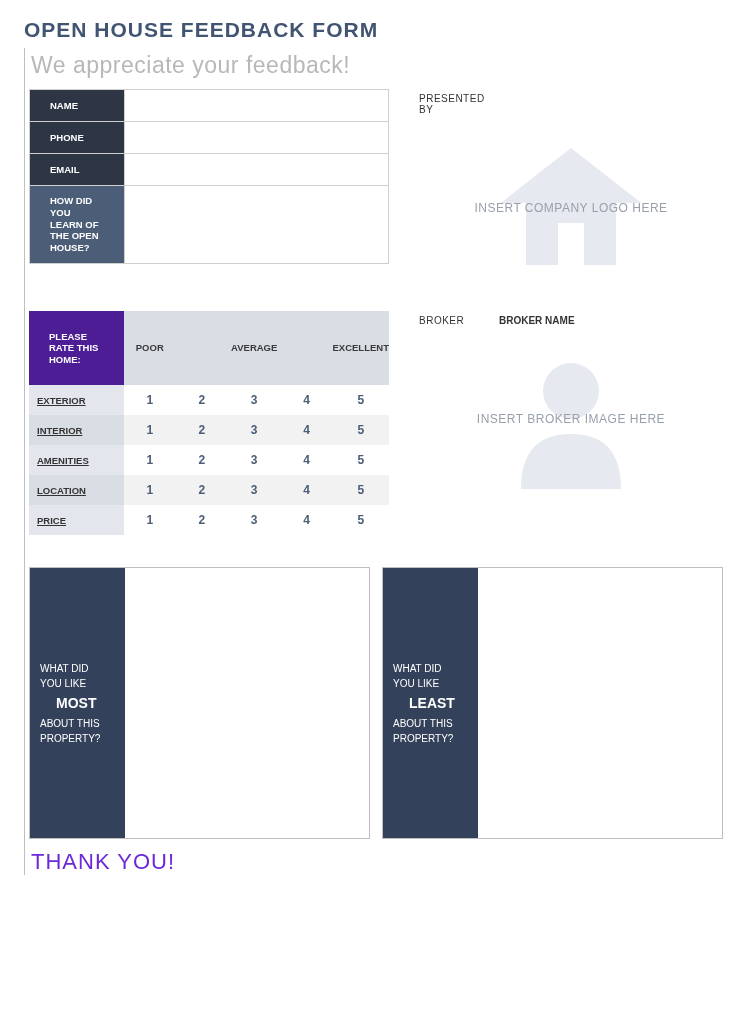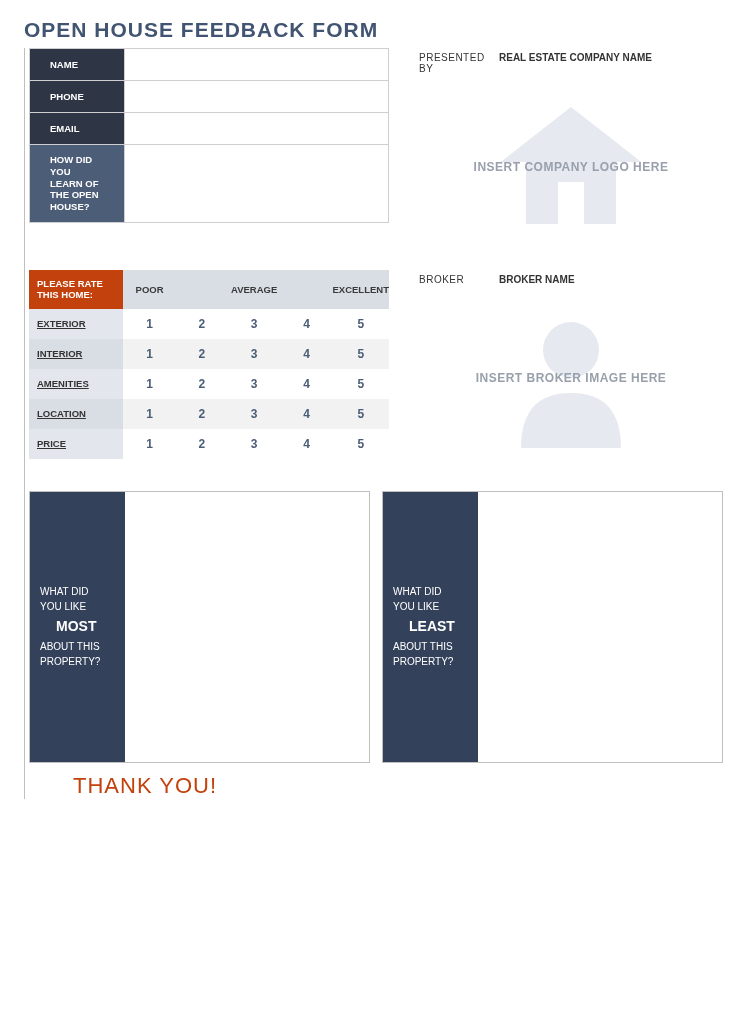--- a/index.html
+++ b/index.html
@@ -65,28 +65,28 @@
   .kv-value { font-weight:700; }
   .logo-area, .broker-area {
     position: relative;
     text-align:center;
     margin-top:18px;
     height:150px;
     display:flex; align-items:center; justify-content:center;
     color:#98a0ab; font-size:12px; letter-spacing:0.5px;
   }
   .logo-area svg, .broker-area svg { position:absolute; z-index:0; }
-  .logo-area span, .broker-area span { position:relative; z-index:1;font-weight:bold; }
+  .logo-area span, .broker-area span { position:relative; z-index:1; }
 
   
   .rating-table { width:100%; border-collapse:collapse; font-size:10px;}
   .rating-table th, .rating-table td { height:30px; }
   .rating-table thead th {
-    background:#c2410c; color:#fff; font-weight:700; text-align:left;
-    padding:8px; font-size:9.5px; line-height:1.2;
+    background:#4c1d95; color:#fff; font-weight:700; text-align:left;
+    padding:20px; font-size:9.5px; line-height:1.2;
   }
   .rating-table thead th.scale {
     background:#d9dde4; color:#3a3a3a; text-align:center; font-weight:700;
     padding:8px 0;
   }
   .rating-table tbody td.crit {
     background:#e3e6ec; font-weight:700; width:95px; padding:0 8px; font-size:9.5px;text-decoration:underline;
   }
   .rating-table tbody tr:nth-child(even) td.crit { background:#d9dde4; }
   .rating-table tbody td.num {
@@ -102,29 +102,30 @@
   }
   .like-label {
     width:95px; background:#34415a; color:#fff; font-size:10px;
     font-weight:400; display:flex; align-items:center; padding:0 10px;
     line-height:1.5;
   }
   .like-label .big { font-weight:700; font-size:14px; display:block; margin:2px 16px;}
   .like-content { flex:1; background:#fff; }
 
   .thanks {
-    color:#c2410c; font-size:22px; letter-spacing:1px; padding:10px 0 0 2px;margin-left:42px;
+    color:#6d28d9; font-size:22px; letter-spacing:1px; padding:10px 0 0 2px;
   }
 </style>
 </head>
 <body>
 
 <div class="title">OPEN HOUSE FEEDBACK FORM</div>
 
 <div class="vline-wrap">
+  <div class="subtitle">We appreciate your feedback!</div>
 
   <div class="section">
     <div class="left-col">
       <table class="contact-table">
         <tbody>
             <tr>
           <td class="label">NAME</td>
           <td class="val"></td>
         </tr>
         <tr>
@@ -138,21 +139,20 @@
         <tr class="howlearn">
           <td class="label">HOW DID YOU LEARN OF THE OPEN HOUSE?</td>
           <td class="val"></td>
         </tr>
       </tbody>
         </table>
     </div>
     <div class="right-col">
       <div class="kv-row">
         <div class="kv-label">PRESENTED BY</div>
-        <div class="kv-value">REAL ESTATE COMPANY NAME</div>
       </div>
       <div class="logo-area">
         <svg width="150" height="130" viewBox="0 0 150 130">
           <polygon points="75,5 145,60 130,60 130,48 115,48 115,36 75,5" fill="#e6e9ef"></polygon>
           <polygon points="75,5 5,60 20,60 20,48 35,48 35,36 75,5" fill="#e6e9ef"></polygon>
           <polygon points="75,5 145,60 5,60" fill="#e6e9ef"></polygon>
           <rect x="30" y="60" width="90" height="62" fill="#e6e9ef"></rect>
           <rect x="62" y="80" width="26" height="42" fill="#ffffff"></rect>
         </svg>
         <span>INSERT COMPANY LOGO HERE</span>

